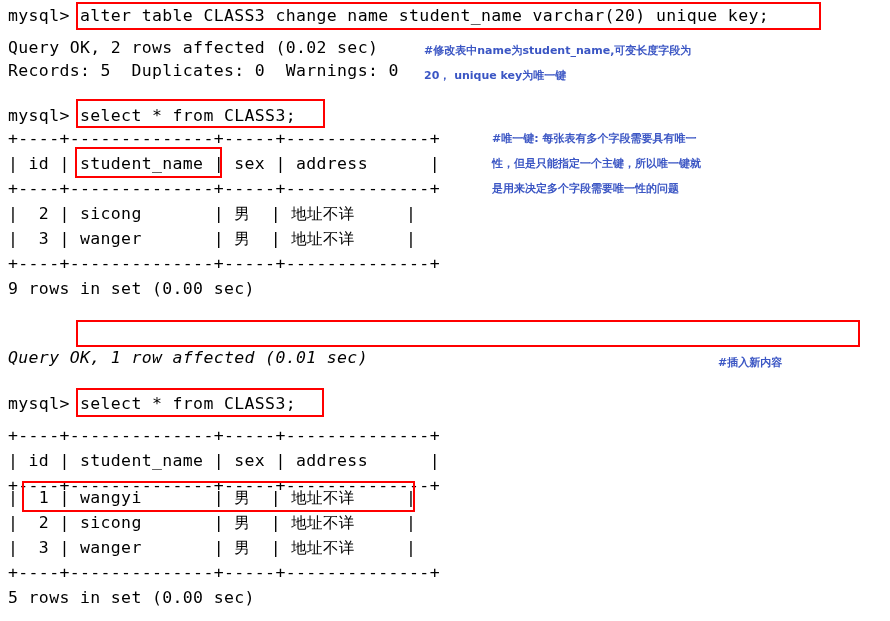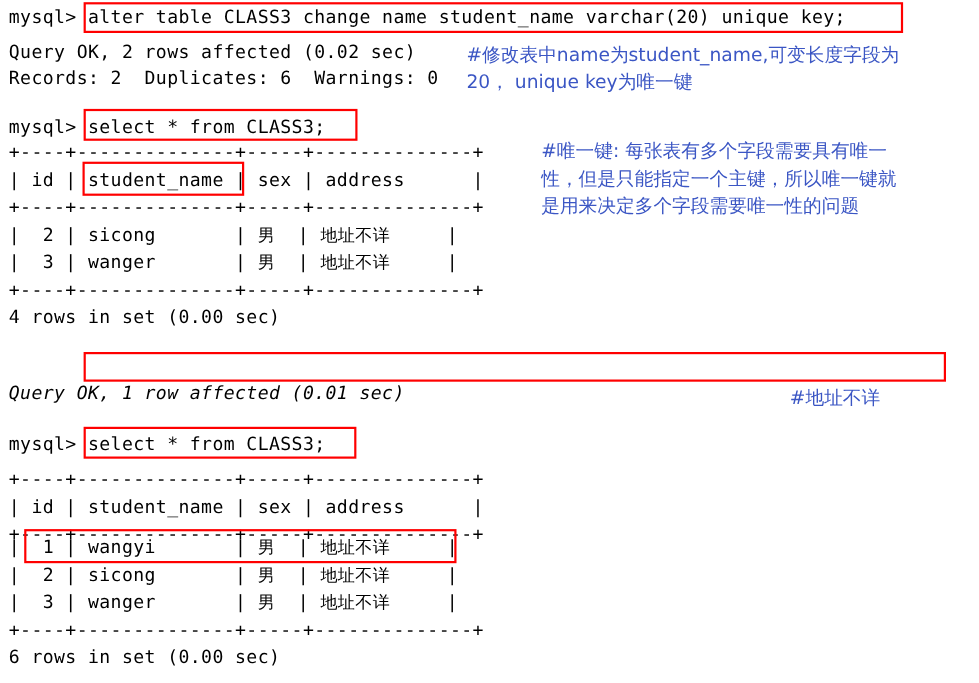--- a/index.html
+++ b/index.html
@@ -50,64 +50,64 @@
     z-index: 4;
     pointer-events: none;
     background: transparent;
   }
 
   
   .note {
     position: absolute;
     color: #3b56c4;
     font-family: "DejaVu Sans", "Liberation Sans", sans-serif;
-    font-size: 17px;
+    font-size: 11px;
     line-height: 25px;
-    font-weight: 400;
+    font-weight: 700;
     white-space: pre-line;
     z-index: 3;
   }
   .note-1 { left: 424px; top: 38px;  width: 460px; }
   .note-2 { left: 492px; top: 126px; width: 400px; }
   .note-3 { left: 718px; top: 350px; width: 170px; }
 </style>
 </head>
 <body>
 
 <div id="terminal">
     <div class="tline" style="top: 4px;">mysql&gt; alter table CLASS3 change name student_name varchar(20) unique key;</div>
     <div class="tline" style="top: 36px;">Query OK, 2 rows affected (0.02 sec)</div>
-    <div class="tline" style="top: 59px;">Records: 2  Duplicates: 6  Warnings: 0</div>
+    <div class="tline" style="top: 59px;">Records: 5  Duplicates: 0  Warnings: 0</div>
     <div class="tline" style="top: 104px;">mysql&gt; select * from CLASS3;</div>
     <div class="tline" style="top: 127px;">+----+--------------+-----+--------------+</div>
     <div class="tline" style="top: 152px;">| id | student_name | sex | address      |</div>
     <div class="tline" style="top: 177px;">+----+--------------+-----+--------------+</div>
     <div class="tline" style="top: 202px;">|  2 | sicong       | <span class="cjk">男</span>  | <span class="cjk">地址不详</span>     |</div>
     <div class="tline" style="top: 227px;">|  3 | wanger       | <span class="cjk">男</span>  | <span class="cjk">地址不详</span>     |</div>
     <div class="tline" style="top: 252px;">+----+--------------+-----+--------------+</div>
-    <div class="tline" style="top: 277px;">4 rows in set (0.00 sec)</div>
+    <div class="tline" style="top: 277px;">9 rows in set (0.00 sec)</div>
     <div class="tline" style="top: 346px; font-style: italic;">Query OK, 1 row affected (0.01 sec)</div>
     <div class="tline" style="top: 392px;">mysql&gt; select * from CLASS3;</div>
     <div class="tline" style="top: 424px;">+----+--------------+-----+--------------+</div>
     <div class="tline" style="top: 449px;">| id | student_name | sex | address      |</div>
     <div class="tline" style="top: 474px;">+----+--------------+-----+--------------+</div>
     <div class="tline" style="top: 486px;">|  1 | wangyi       | <span class="cjk">男</span>  | <span class="cjk">地址不详</span>     |</div>
     <div class="tline" style="top: 511px;">|  2 | sicong       | <span class="cjk">男</span>  | <span class="cjk">地址不详</span>     |</div>
     <div class="tline" style="top: 536px;">|  3 | wanger       | <span class="cjk">男</span>  | <span class="cjk">地址不详</span>     |</div>
     <div class="tline" style="top: 561px;">+----+--------------+-----+--------------+</div>
-    <div class="tline" style="top: 586px;">6 rows in set (0.00 sec)</div>
+    <div class="tline" style="top: 586px;">5 rows in set (0.00 sec)</div>
   </div>
 
 <div id="boxes">
     <div class="redbox" style="left: 76px; top: 2px; width: 745px; height: 28px; border-color: rgb(255, 0, 0);"></div>
     <div class="redbox" style="left: 76px; top: 99px; width: 249px; height: 29px; border-color: rgb(255, 0, 0);"></div>
     <div class="redbox" style="left: 75px; top: 147px; width: 147px; height: 31px; border-color: rgb(255, 0, 0);"></div>
     <div class="redbox" style="left: 76px; top: 320px; width: 784px; height: 27px; border-color: rgb(255, 0, 0);"></div>
     <div class="redbox" style="left: 76px; top: 388px; width: 248px; height: 29px; border-color: rgb(255, 0, 0);"></div>
     <div class="redbox" style="left: 22px; top: 481px; width: 393px; height: 31px; border-color: rgb(255, 0, 0);"></div>
   </div>
 
 <div class="note note-1" style="color: rgb(59, 86, 196);">#修改表中name为student_name,可变长度字段为
 20， unique key为唯一键</div>
 <div class="note note-2" style="color: rgb(59, 86, 196);">#唯一键: 每张表有多个字段需要具有唯一
 性，但是只能指定一个主键，所以唯一键就
 是用来决定多个字段需要唯一性的问题</div>
-<div class="note note-3" style="color: rgb(59, 86, 196);">#地址不详</div>
+<div class="note note-3" style="color: rgb(59, 86, 196);">#插入新内容</div>
 
 </body></html>

